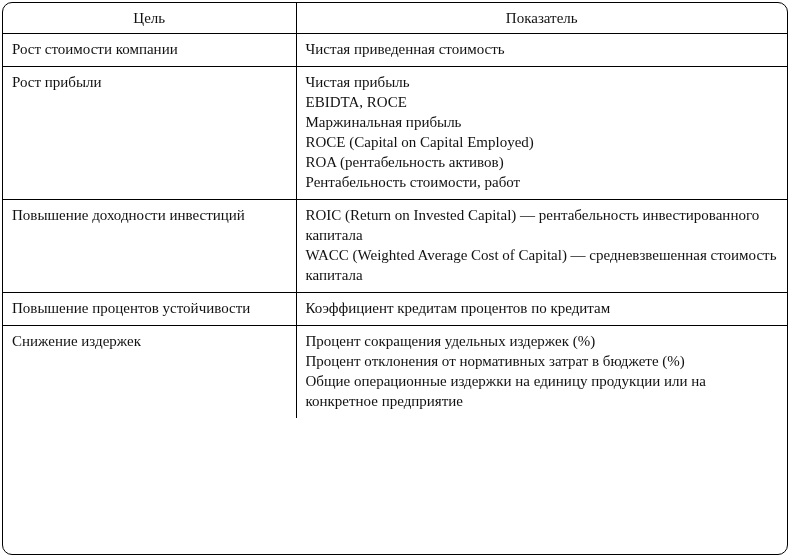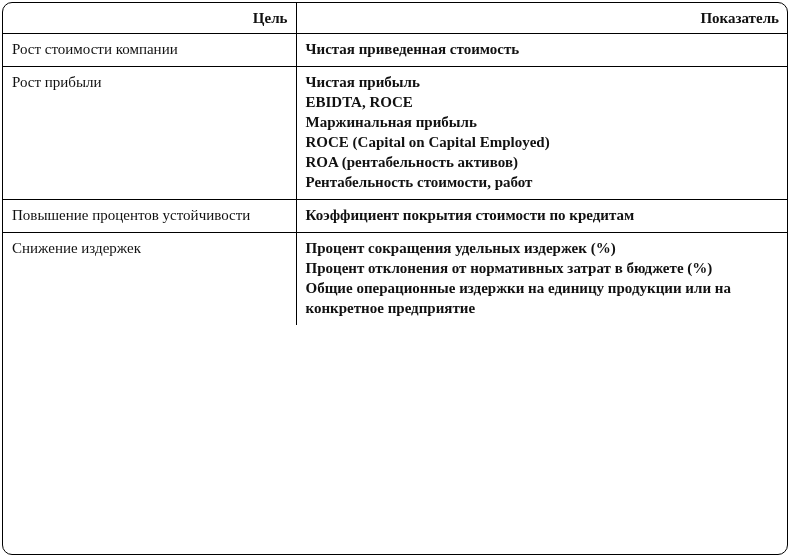--- a/index.html
+++ b/index.html
@@ -31,25 +31,25 @@
   }
   col.goal-col { width: 293px; }
   th, td {
     border: 1px solid #000000;
     vertical-align: top;
     font-size: 15px;
     line-height: 20px;
     padding: 5px 9px 7px 9px;
   }
   th {
-    font-weight: bold;
-    text-align: right;
+    font-weight: normal;
+    text-align: center;
     padding: 5px 8px;
   }
-  td .indicator-line { white-space: normal; font-weight: bold; }
+  td .indicator-line { white-space: normal; }
 </style>
 </head>
 <body>
 
 <div class="table-wrap">
   <table>
     <colgroup>
       <col class="goal-col">
       <col>
     </colgroup>
@@ -71,23 +71,30 @@
           <td>
             <div class="indicator-line">Чистая прибыль</div>
             <div class="indicator-line">EBIDTA, ROCE</div>
             <div class="indicator-line">Маржинальная прибыль</div>
             <div class="indicator-line">ROCE (Capital on Capital Employed)</div>
             <div class="indicator-line">ROA (рентабельность активов)</div>
             <div class="indicator-line">Рентабельность стоимости, работ</div>
           </td>
         </tr>
         <tr>
+          <td>Повышение доходности инвестиций</td>
+          <td>
+            <div class="indicator-line">ROIC (Return on Invested Capital) — рентабельность инвестированного капитала</div>
+            <div class="indicator-line">WACC (Weighted Average Cost of Capital) — средневзвешенная стоимость капитала</div>
+          </td>
+        </tr>
+        <tr>
           <td>Повышение процентов устойчивости</td>
           <td>
-            <div class="indicator-line">Коэффициент покрытия стоимости по кредитам</div>
+            <div class="indicator-line">Коэффициент кредитам процентов по кредитам</div>
           </td>
         </tr>
         <tr>
           <td>Снижение издержек</td>
           <td>
             <div class="indicator-line">Процент сокращения удельных издержек (%)</div>
             <div class="indicator-line">Процент отклонения от нормативных затрат в бюджете (%)</div>
             <div class="indicator-line">Общие операционные издержки на единицу продукции или на конкретное предприятие</div>
           </td>
         </tr>

